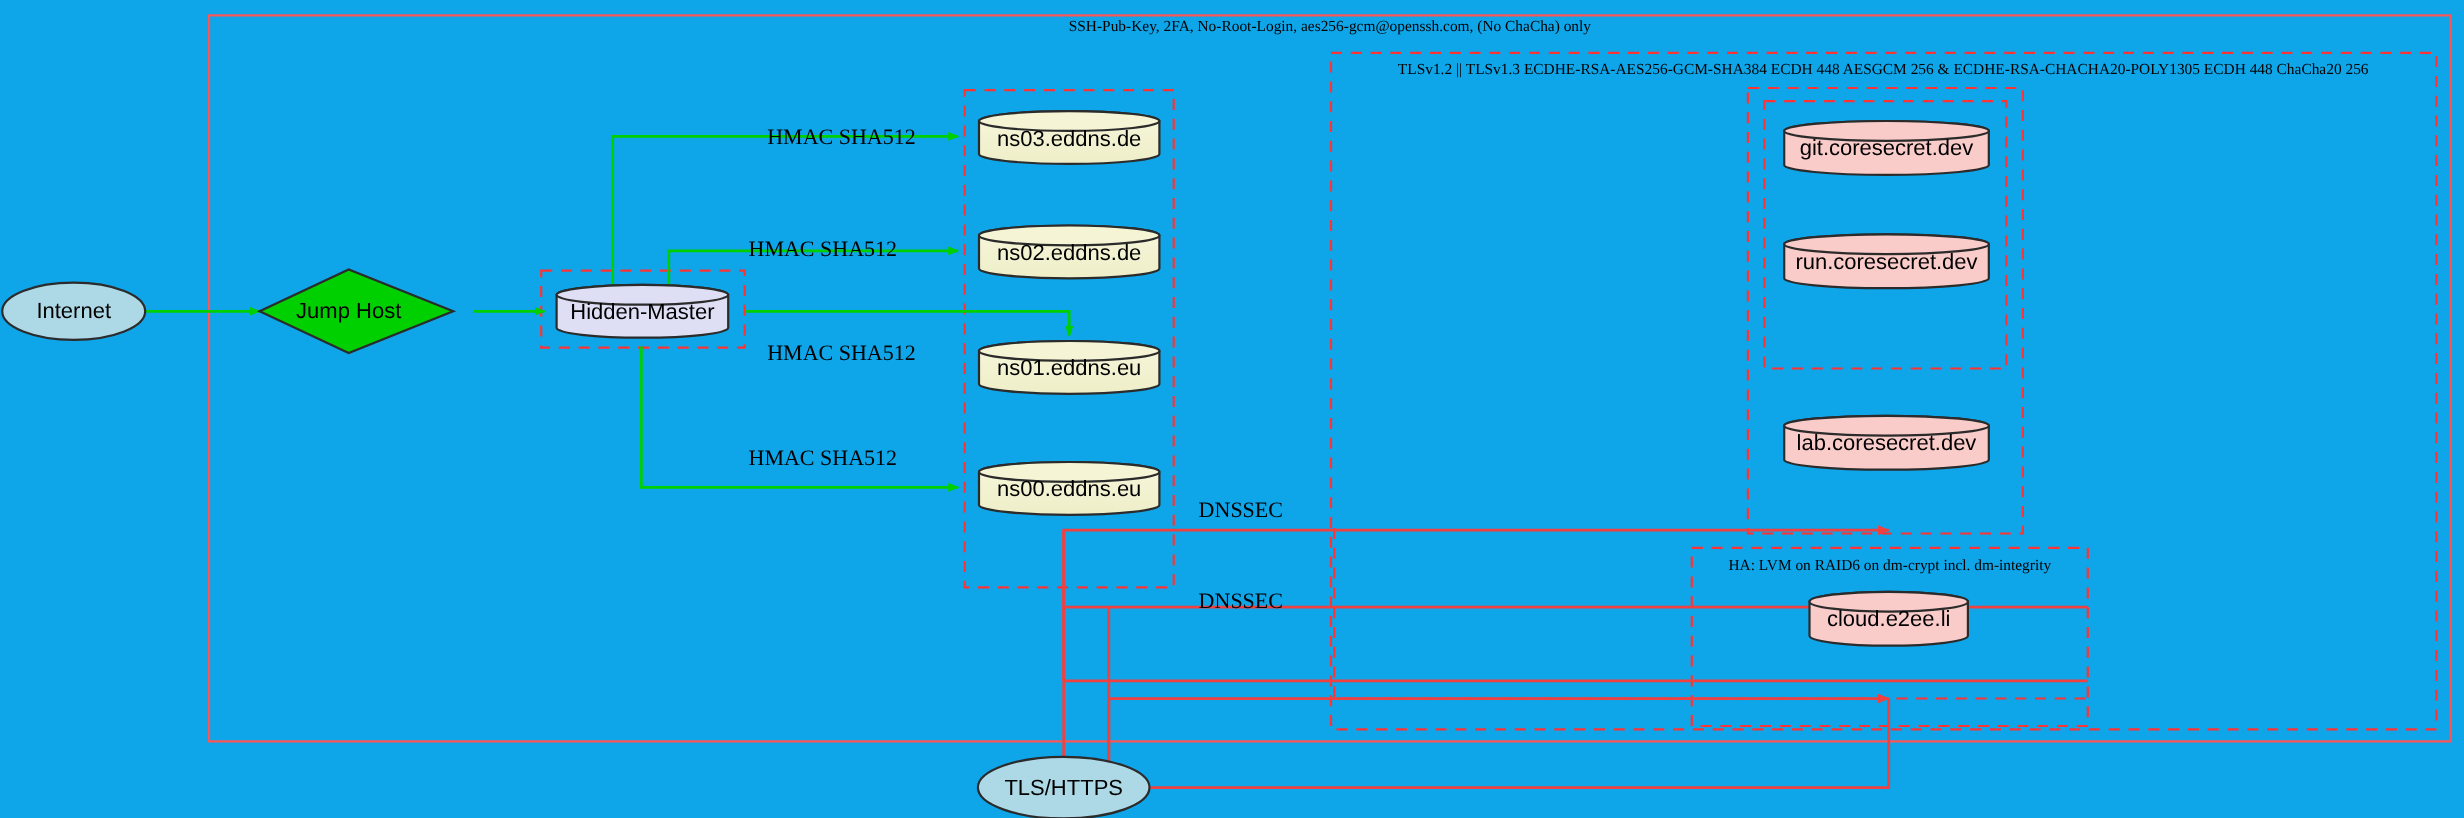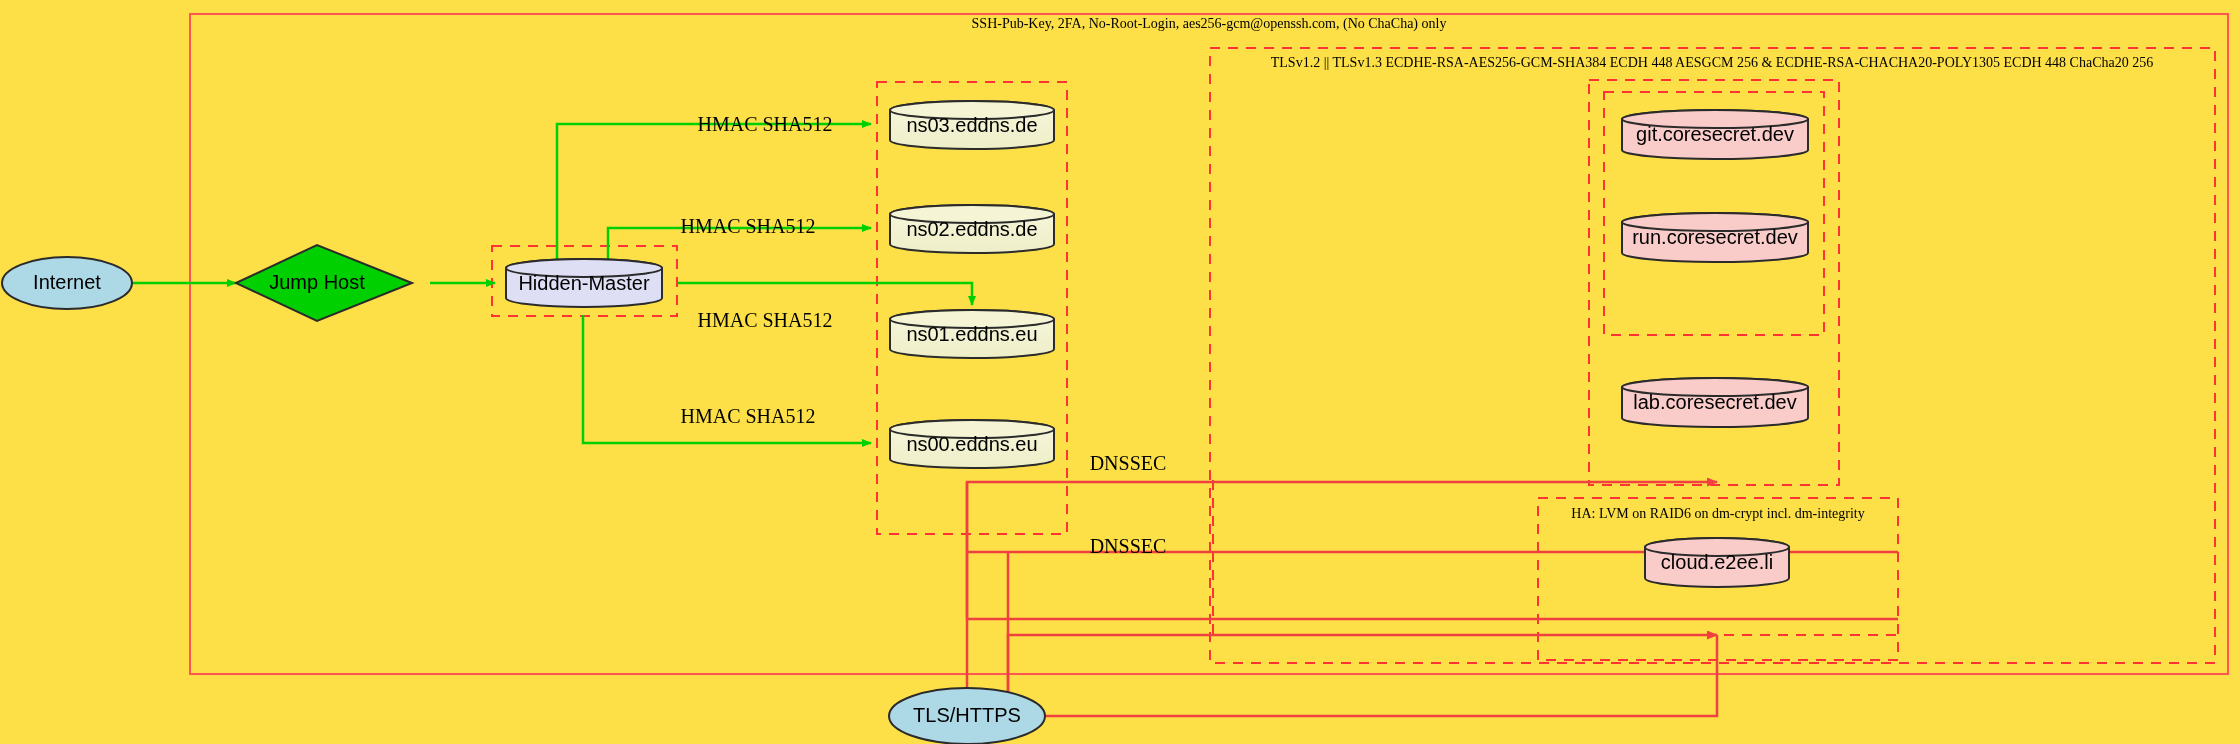--- a/index.html
+++ b/index.html
@@ -8,21 +8,21 @@
     padding: 0;
     background: #ffffff;
   }
   body {
     font-family: "Liberation Sans", sans-serif;
   }
   #stage {
     position: relative;
     width: 2240px;
     height: 744px;
-    background: #fde047;
+    background: #0ea5e9;
     overflow: hidden;
   }
   svg#diagram {
     position: absolute;
     left: 0;
     top: 0;
     width: 2240px;
     height: 744px;
   }
   .node-text {

